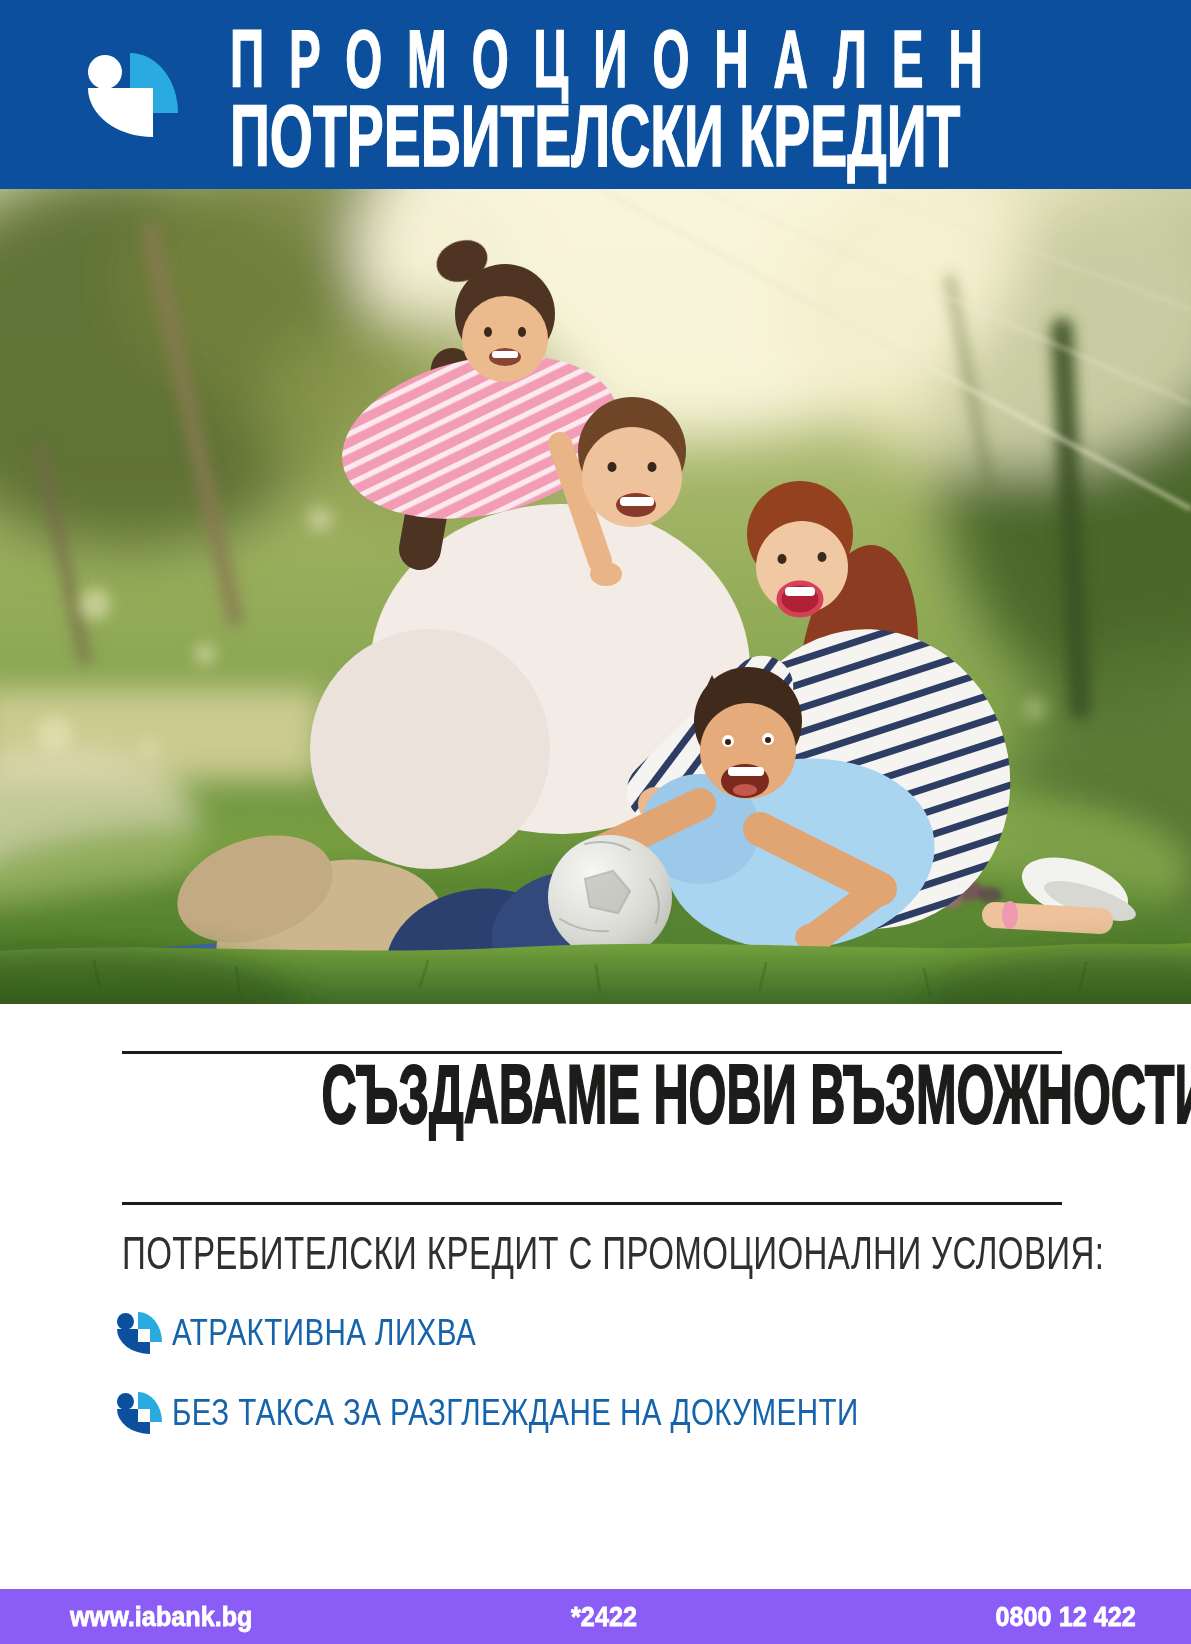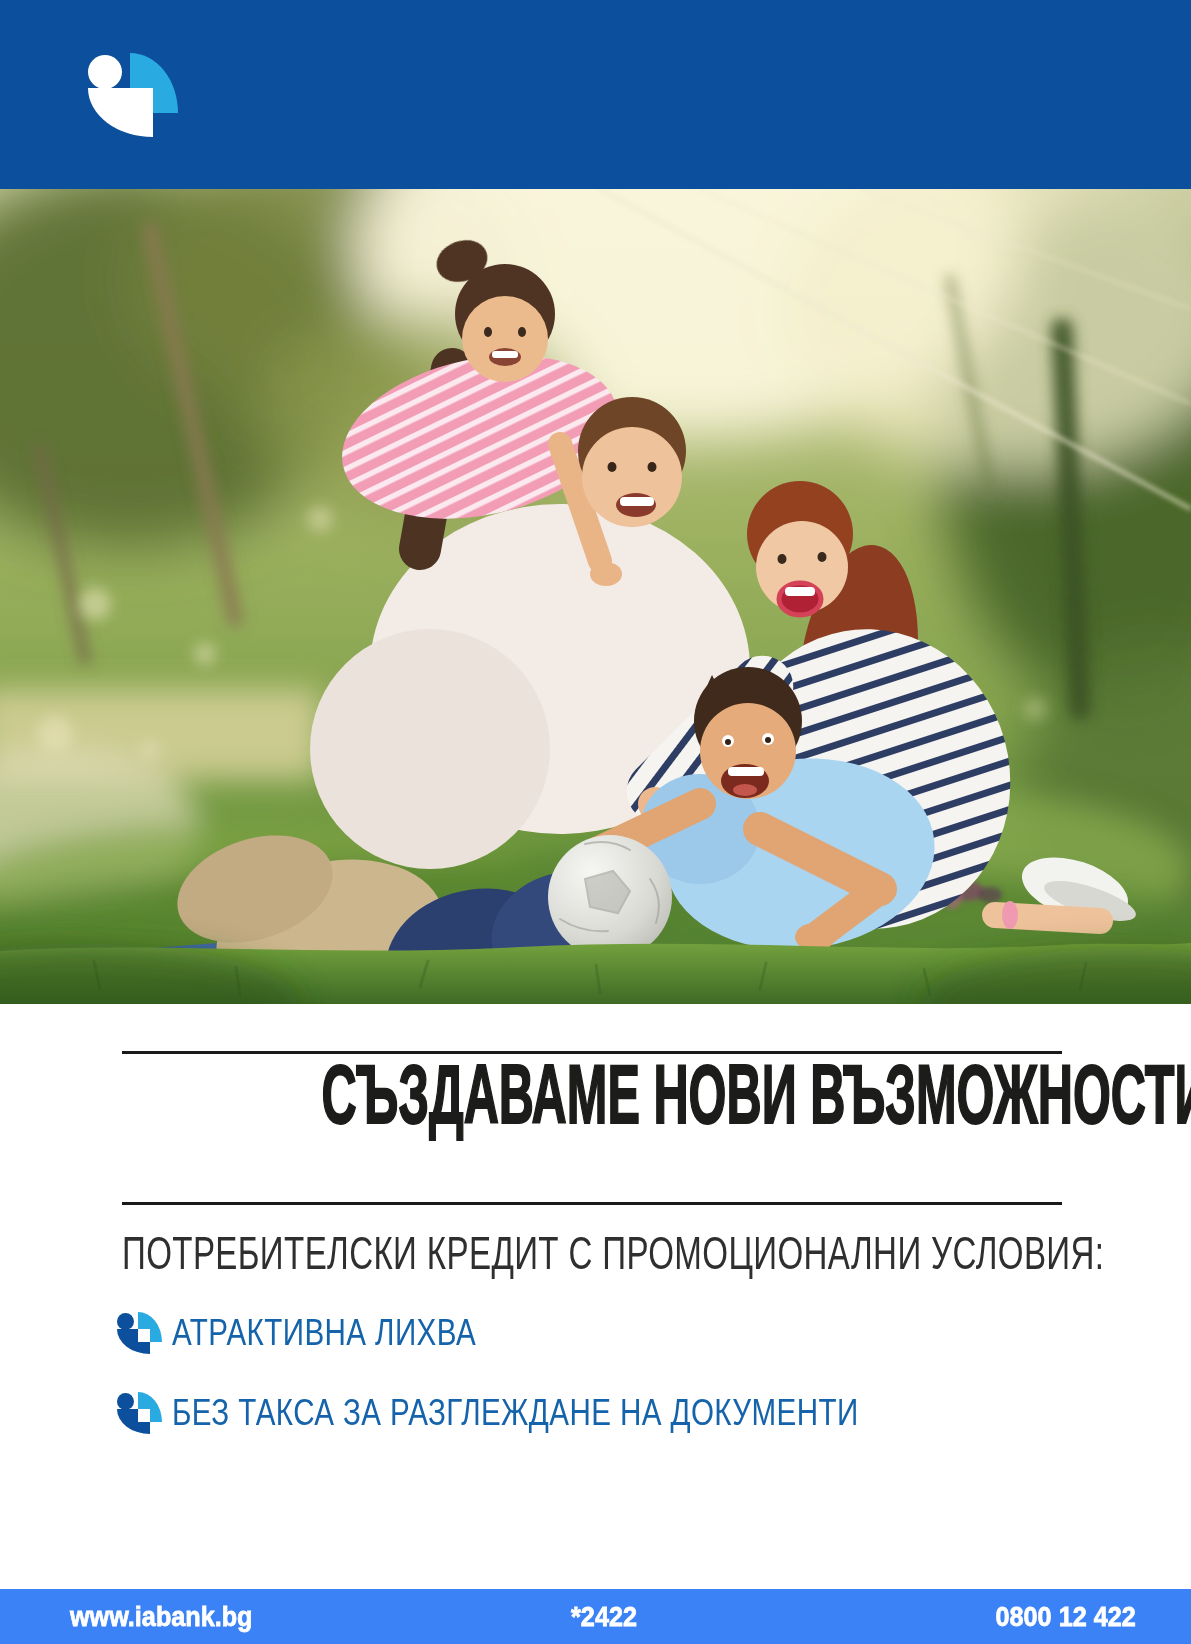--- a/index.html
+++ b/index.html
@@ -48,38 +48,42 @@
   .subtitle .cnd{display:inline-block;transform:scaleX(.72);transform-origin:left top;letter-spacing:.5px;}
 
   .bullet{position:absolute;left:0;width:1191px;height:48px;}
   .bullet .btxt{position:absolute;left:172px;top:2px;font-size:37px;line-height:37px;
                 color:#1563ab;white-space:nowrap;}
   .bullet .btxt .cnd{display:inline-block;transform:scaleX(.8);transform-origin:left top;letter-spacing:.5px;}
   .bullet.b1{top:1312px;} .bullet.b2{top:1392px;} .bullet.b3{top:1472px;}
   .bullet .logo-sm{top:0;}
 
   
-  .footer{position:absolute;left:0;top:1589px;width:1191px;height:55px;background:#3b82f6;color:#fff;}
+  .footer{position:absolute;left:0;top:1589px;width:1191px;height:55px;background:#8b5cf6;color:#fff;}
   .ft{position:absolute;top:14px;font-size:28px;line-height:28px;font-weight:700;white-space:nowrap;}
   .ft .cnd{display:inline-block;transform:scaleX(.9);-webkit-text-stroke:.8px #fff;}
   .ft.site{left:70px;} .ft.site .cnd{transform-origin:left top;}
   .ft.code{left:50%;transform:translateX(-50%);margin-left:8px;} .ft.code .cnd{transform-origin:center top;}
   .ft.phone{right:55px;} .ft.phone .cnd{transform-origin:right top;}
 </style>
 </head>
 <body>
 
 <div class="page">
 
   <div class="header">
     <div class="logo logo-lg">
       <div class="q"></div>
       <div class="b"></div>
       <div class="s"></div>
       <div class="c"></div>
+    </div>
+    <div class="hdr-title">
+      <div class="hdr-l1"><span class="cnd">ПРОМОЦИОНАЛЕН</span></div>
+      <div class="hdr-l2"><span class="cnd">ПОТРЕБИТЕЛСКИ КРЕДИТ</span></div>
     </div>
   </div>
 
   <svg class="hero" viewBox="0 0 1191 815" aria-label="family photo">
     <defs>
       <linearGradient id="bgG" x1="0" y1="0" x2="0" y2="1">
         <stop offset="0" stop-color="#cdd0a2"></stop>
           <stop offset=".22" stop-color="#b5bd7b"></stop>
         <stop offset=".45" stop-color="#9ab05e"></stop>
           <stop offset=".63" stop-color="#87a550"></stop>

